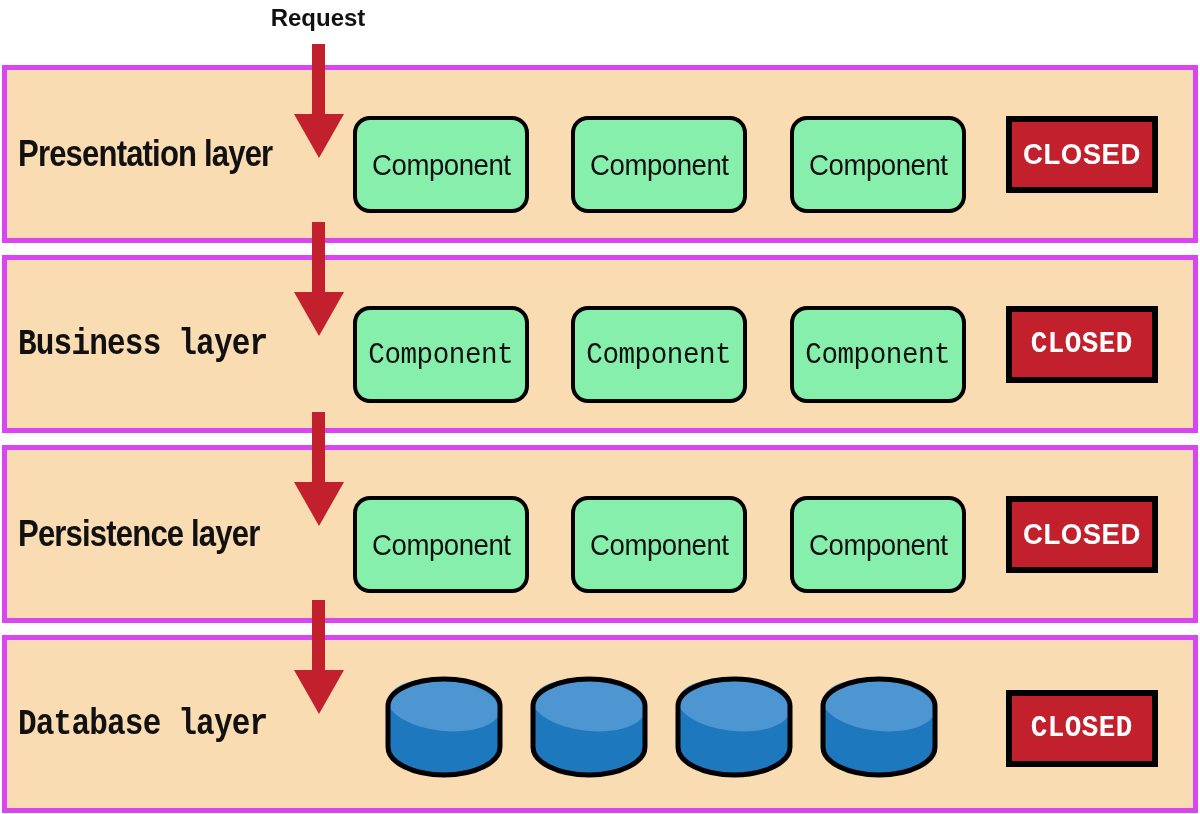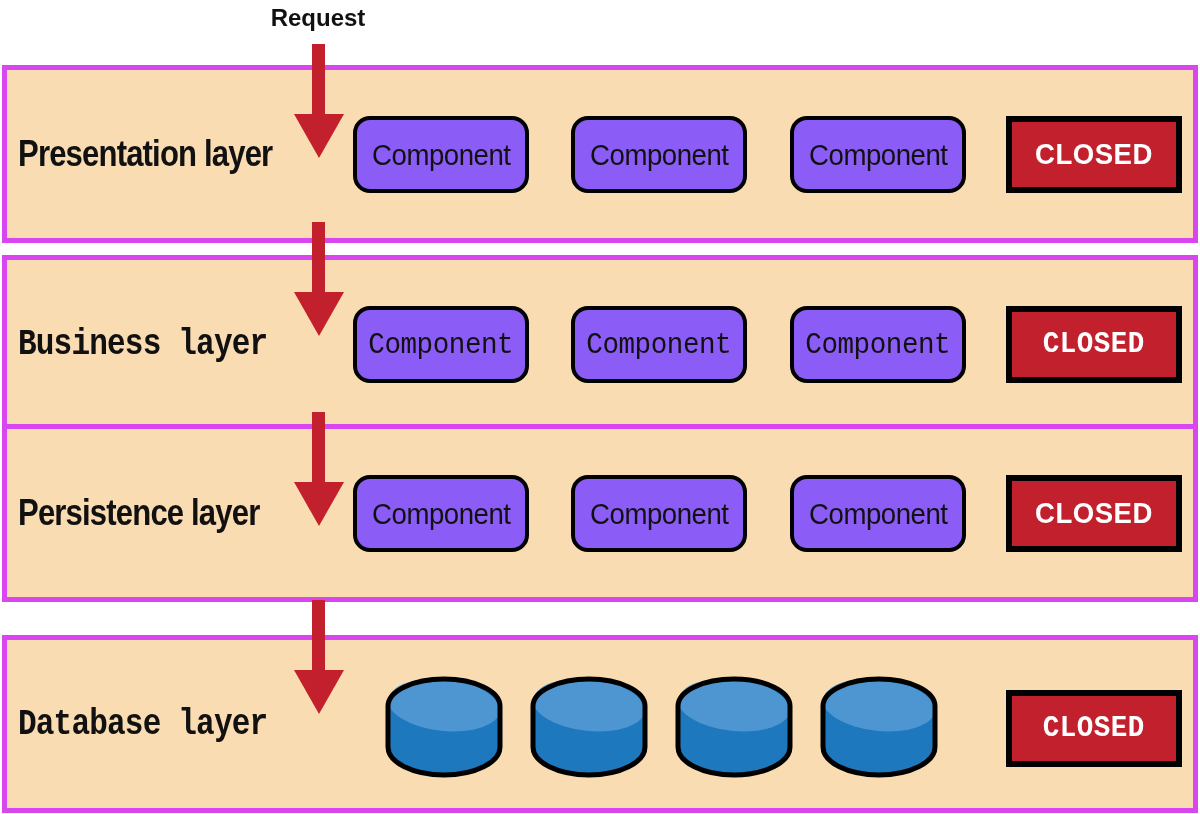--- a/index.html
+++ b/index.html
@@ -17,43 +17,43 @@
     position: absolute;
     left: 2px;
     width: 1196px;
     height: 178px;
     background: #FADCB2;
     border: 5px solid #d946ef;
     box-sizing: border-box;
   }
   .layer-1 { top: 65px; }
   .layer-2 { top: 255px; font-family: Liberation Mono, monospace; }
-  .layer-3 { top: 424px; }
+  .layer-3 { top: 445px; }
   .layer-4 { top: 635px; font-family: Liberation Mono, monospace; }
 
   .layer-label {
     position: absolute;
     left: 11px;
     top: 50%;
     transform: translateY(-50%) scaleX(0.84);
     transform-origin: left center;
     font-size: 37px;
     font-weight: bold;
     letter-spacing: -1px;
     color: #111;
     white-space: nowrap;
   }
 
   
   .component {
     position: absolute;
     top: 46px;
     width: 176px;
-    height: 77px;
-    background: #8b5cf6;
+    height: 97px;
+    background: #86efac;
     border: 4px solid #000;
     border-radius: 17px;
     box-sizing: border-box;
     display: flex;
     align-items: center;
     justify-content: center;
   }
   .component span {
     font-size: 30px;
     color: #111;
@@ -63,21 +63,21 @@
   }
   .comp-a { left: 346px; }
   .comp-b { left: 564px; }
   .comp-c { left: 783px; }
 
   
   .closed {
     position: absolute;
     top: 46px;
     left: 999px;
-    width: 176px;
+    width: 152px;
     height: 77px;
     background: #C2202C;
     border: 6px solid #000;
     box-sizing: border-box;
     display: flex;
     align-items: center;
     justify-content: center;
   }
   .closed span {
     color: #ffffff;

